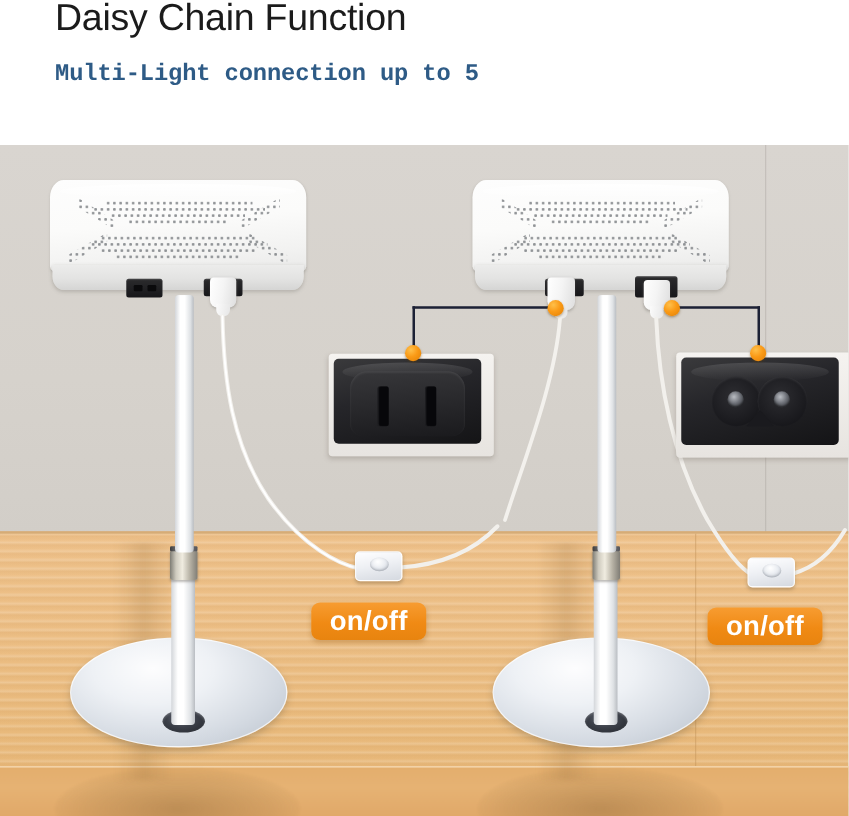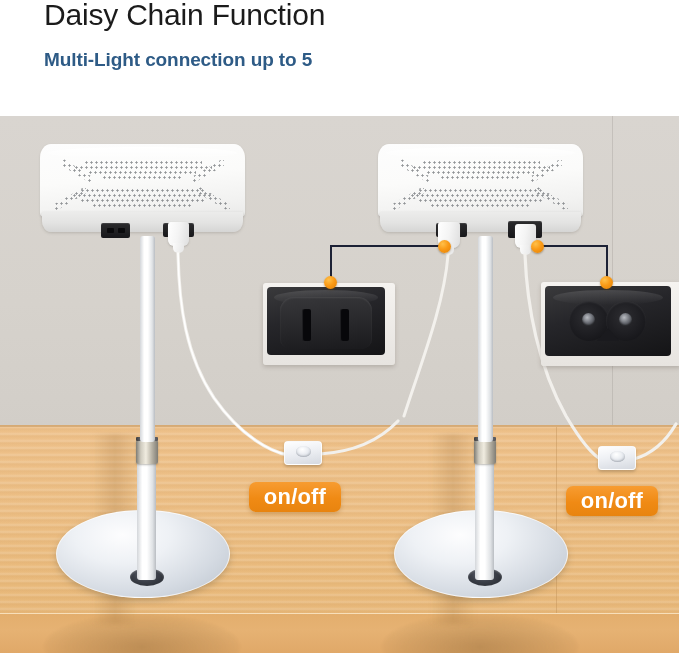--- a/index.html
+++ b/index.html
@@ -36,20 +36,21 @@
     font-weight: 400;
     letter-spacing: -0.2px;
     color: #1b1b1b;
     white-space: nowrap;
     font-family: "Liberation Sans", sans-serif;
   }
   .subtitle-block {
     position: absolute;
     left: 44px;
     top: 48px;
+    font-family: Liberation Mono, monospace;
   }
   .subtitle-line {
     font-size: 19px;
     font-weight: bold;
     color: #2e5b86;
     line-height: 23px;
     white-space: nowrap;
     letter-spacing: -0.1px;
   }
 

